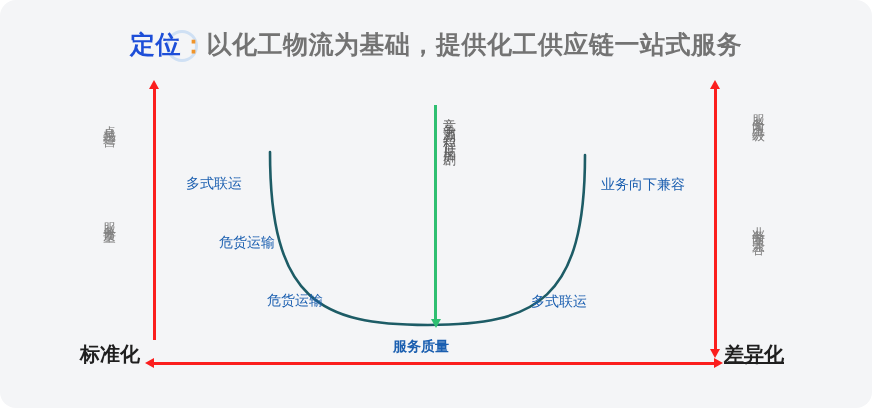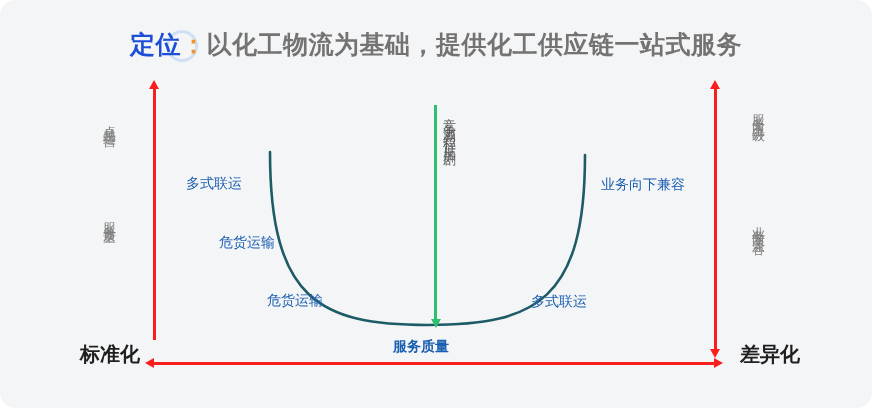--- a/index.html
+++ b/index.html
@@ -239,21 +239,21 @@
 
   <div class="vtext" style="left:103px; top:115px;">卓越运营</div>
   <div class="vtext" style="left:103px; top:212px;">服务质量</div>
 
   <div class="vtext" style="left:752px; top:104px;">服务向上升级</div>
   <div class="vtext" style="left:752px; top:216px;">业务向下兼容</div>
 
   <div class="vtext vtext-dark" style="left:443px; top:108px; letter-spacing:5px;">竞争激烈程度加剧</div>
 
   <div class="axis-label" style="left:80px; top:341px;">标准化</div>
-  <div class="axis-label" style="left:740px; top:341px;">差异化</div>
+  <div class="axis-label" style="left:724px; top:341px;text-decoration:underline;">差异化</div>
 
   <div class="node-label" style="left:186px; top:175px;">多式联运</div>
   <div class="node-label" style="left:219px; top:234px;">危货运输</div>
   <div class="node-label" style="left:267px; top:292px;">危货运输</div>
 
   <div class="node-label" style="left:601px; top:176px;">业务向下兼容</div>
   <div class="node-label" style="left:531px; top:293px;">多式联运</div>
 
   <div class="node-label-center" style="left:393px; top:338px;">服务质量</div>
 

